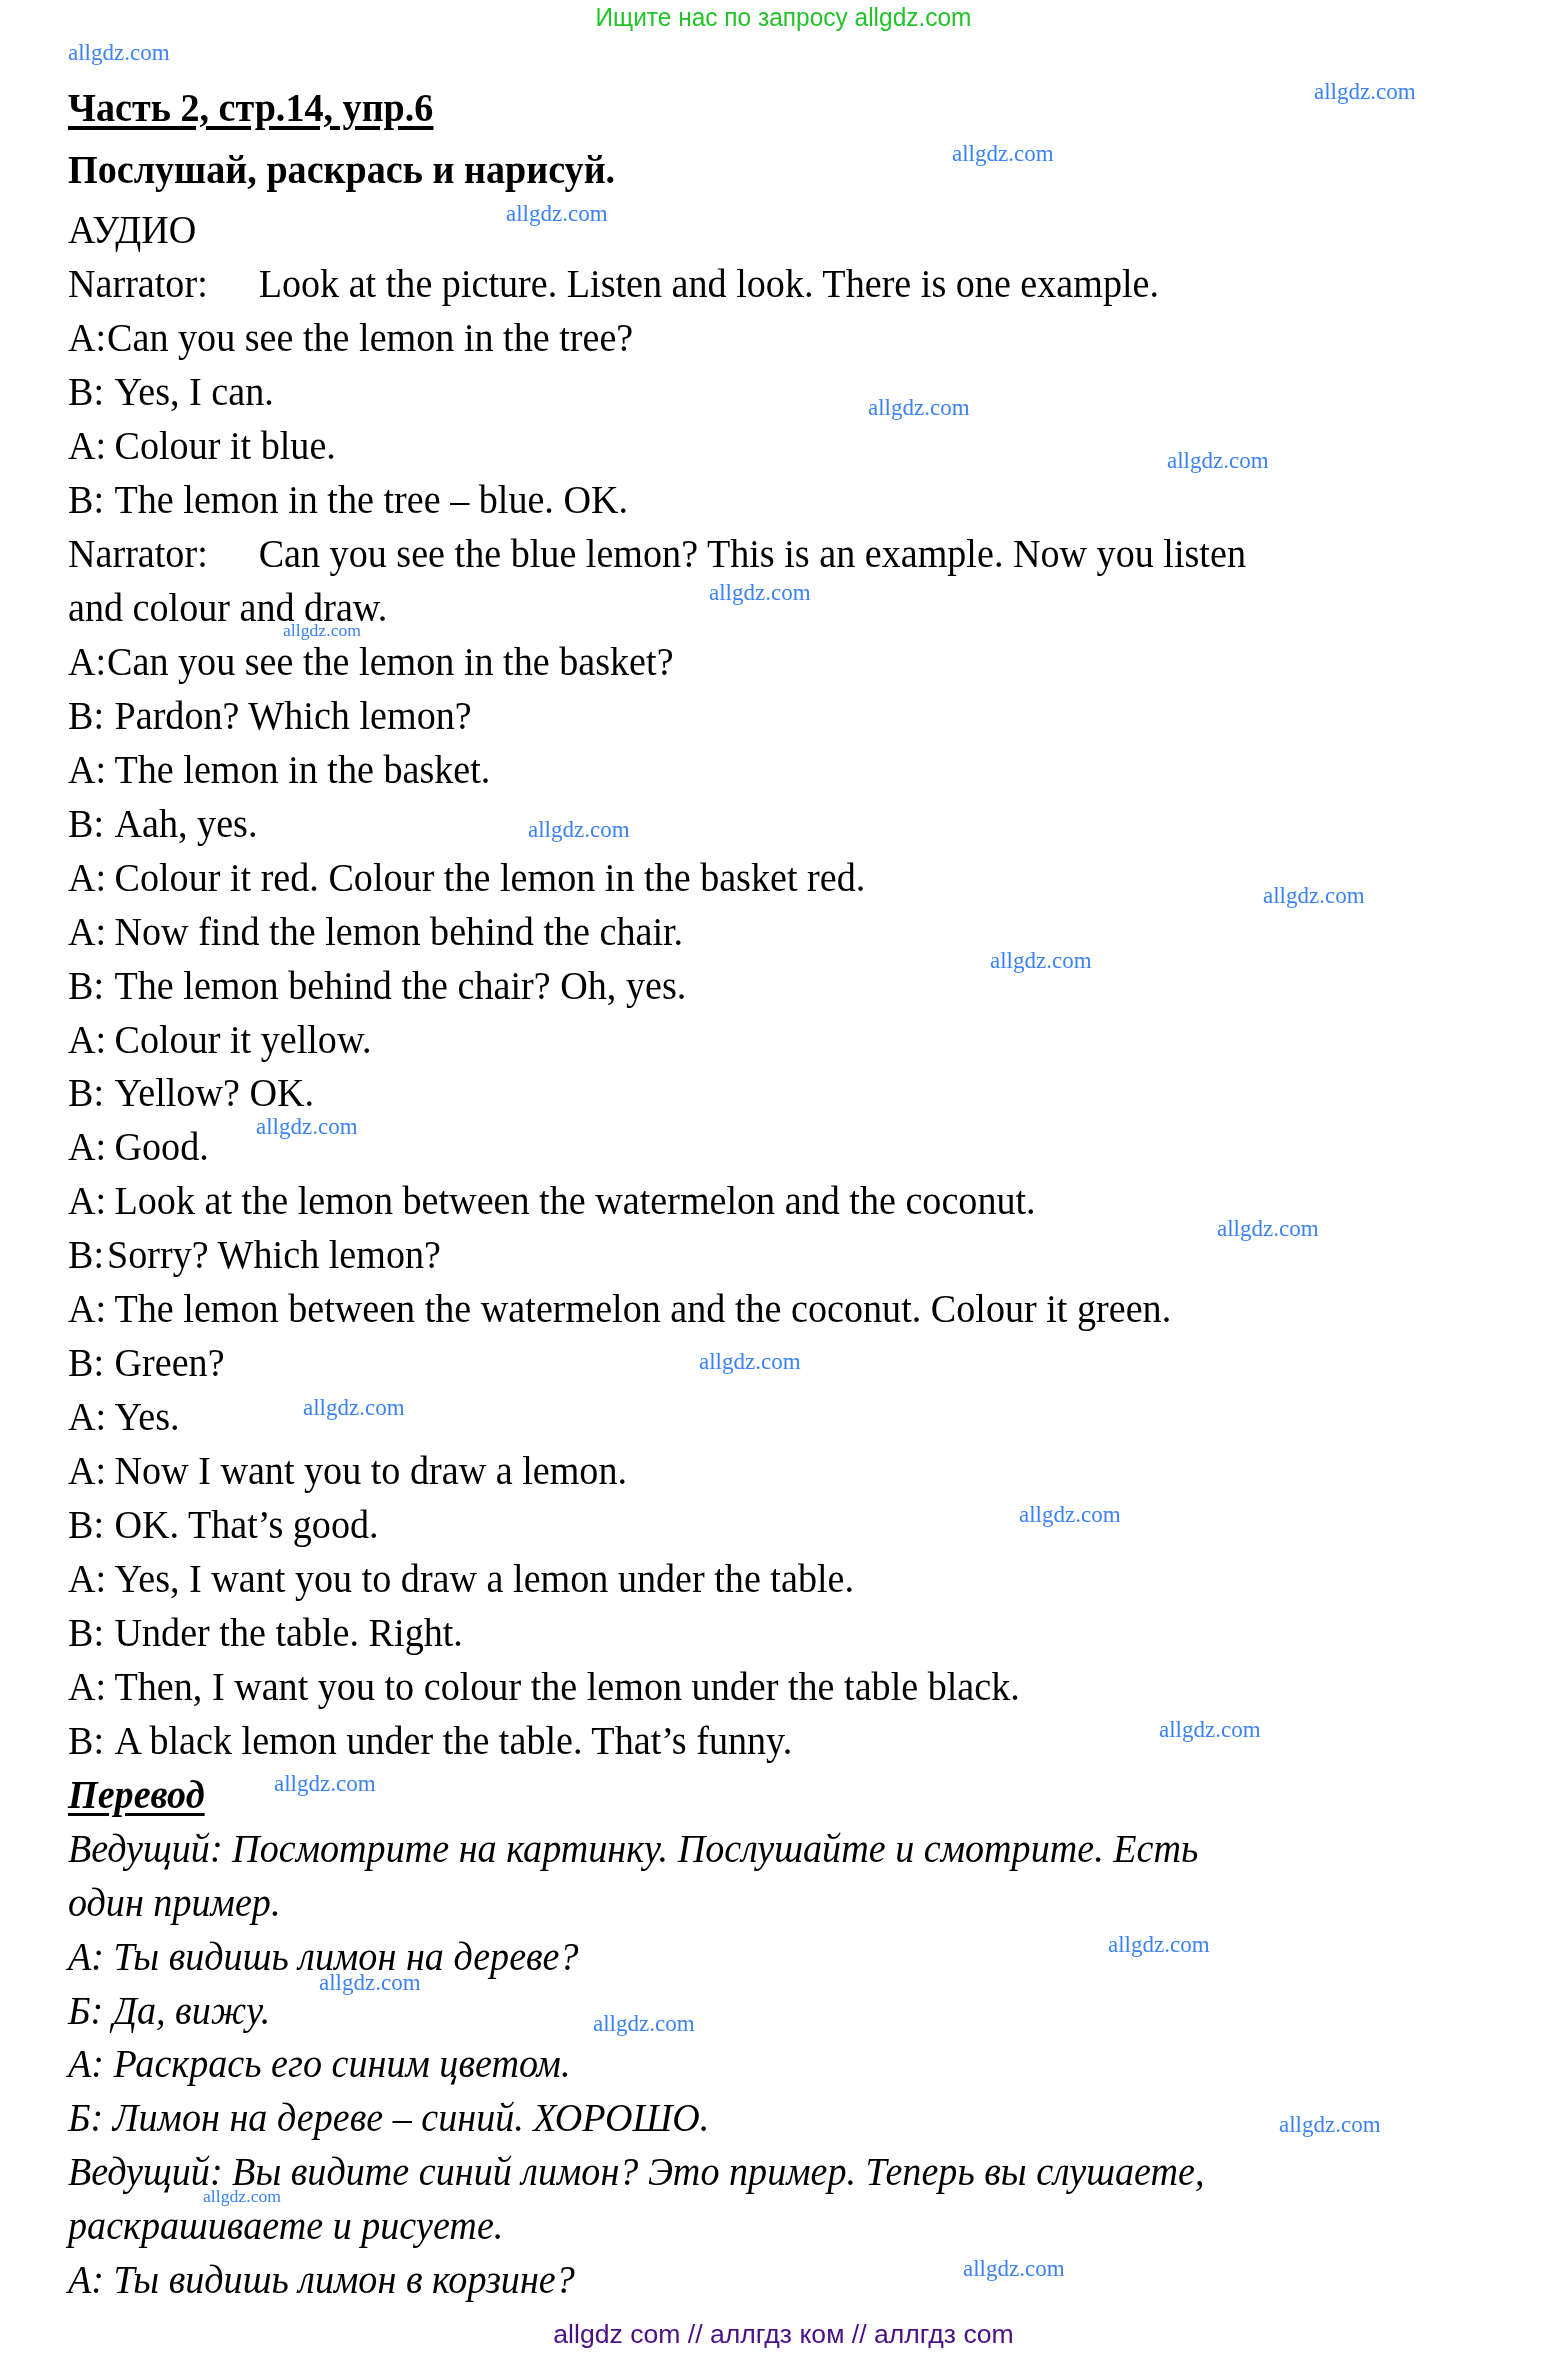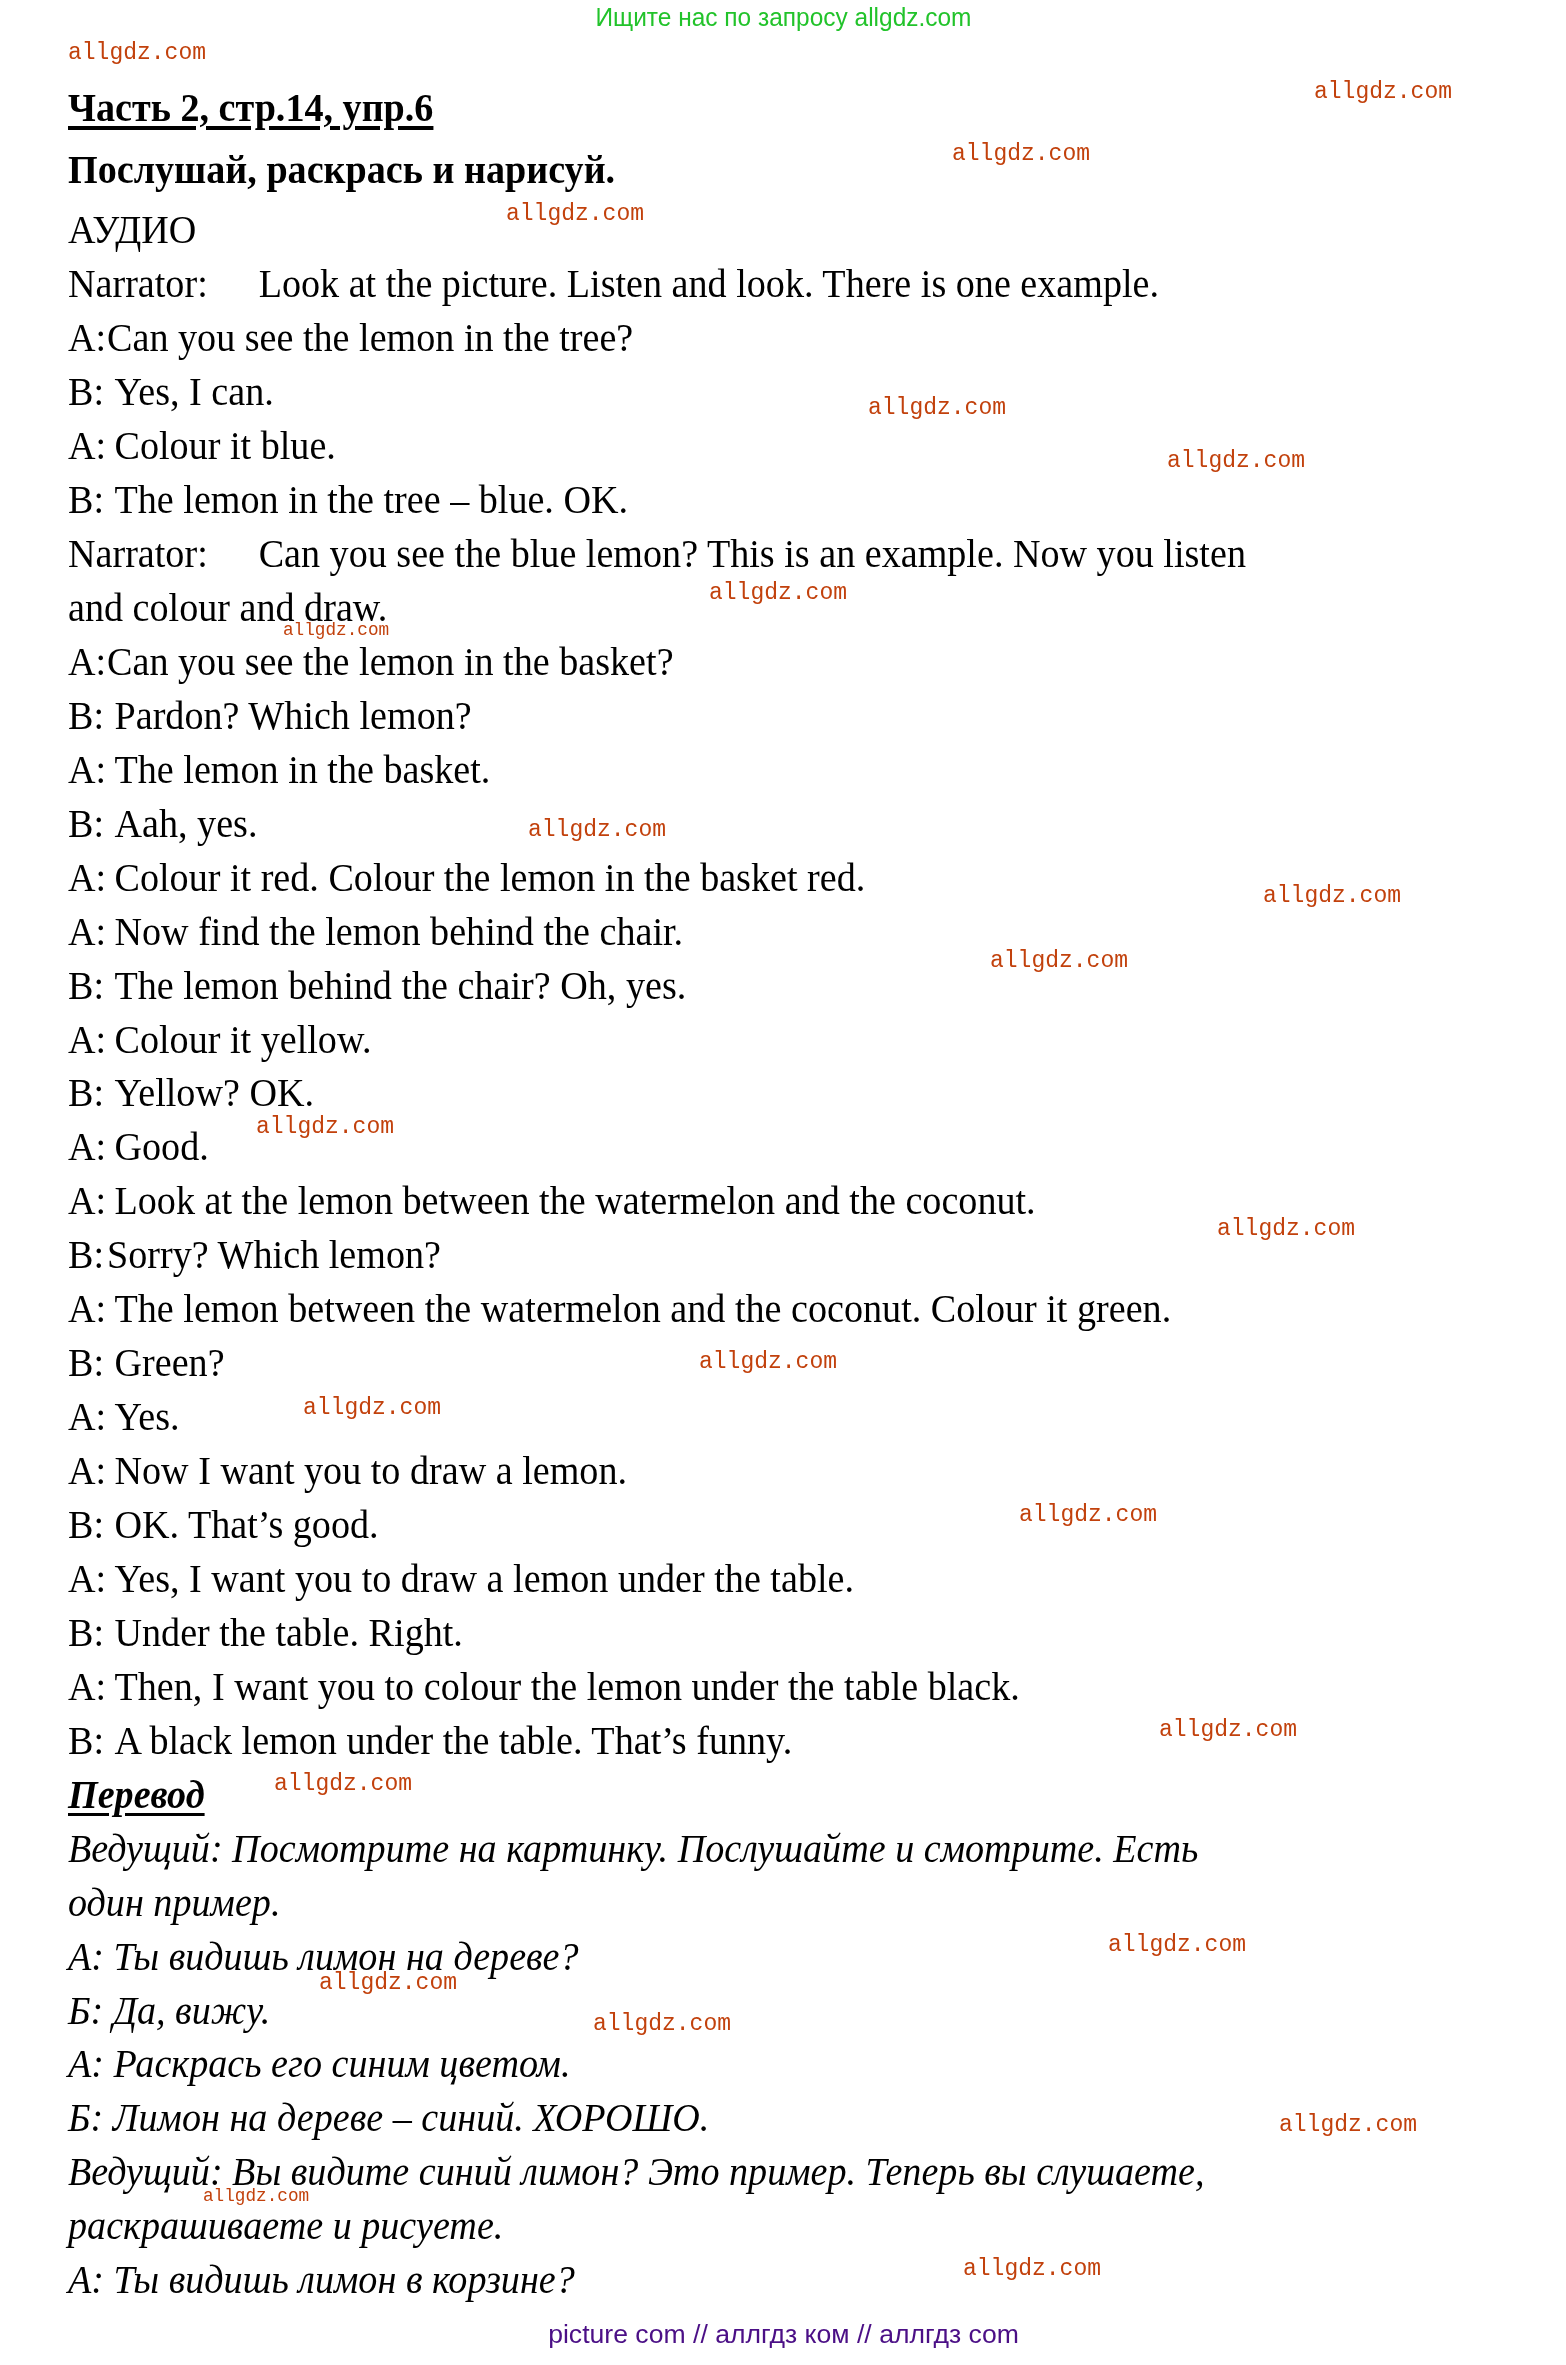--- a/index.html
+++ b/index.html
@@ -11,22 +11,22 @@
   .line { position: absolute; left: 68px; white-space: nowrap; font-size: 41px;
           line-height: 48px; transform-origin: 0 0; transform: scaleX(0.93); }
   .title { font-weight: bold; text-decoration: underline; text-decoration-thickness: 4px;
            text-underline-offset: 4.8px; }
   .sub { font-weight: bold; }
   .spk { display: inline-block; width: 50px; }
   .spk-n { display: inline-block; width: 205px; }
   .ru { font-style: italic; }
   .ru-head { font-style: italic; font-weight: bold; text-decoration: underline;
              text-decoration-thickness: 3.2px; text-underline-offset: 4.8px; }
-  .wm { position: absolute; font-family: Liberation Mono, monospace; font-size: 23px;
-        color: #c2410c; white-space: nowrap; }
+  .wm { position: absolute; font-family: Liberation Serif, serif; font-size: 23px;
+        color: #3b82f6; white-space: nowrap; }
   .wm.small { font-size: 17.7px; }
   .footer { position: absolute; top: 2319px; left: 0; width: 1567px; text-align: center;
             font-family: "Liberation Sans", sans-serif; font-size: 26.6px; color: #4b0f86; }
 </style>
 </head>
 <body>
 
 <div class="banner">Ищите нас по запросу allgdz.com</div>
 
 <div class="wm" style="left:68px;top:40px">allgdz.com</div>
@@ -95,14 +95,14 @@
   <div class="line ru" style="top:1878px">один пример.</div>
   <div class="line ru" style="top:1932px">А: Ты видишь лимон на дереве?</div>
   <div class="line ru" style="top:1986px">Б: Да, вижу.</div>
   <div class="line ru" style="top:2039px">А: Раскрась его синим цветом.</div>
   <div class="line ru" style="top:2093px">Б: Лимон на дереве – синий. ХОРОШО.</div>
   <div class="line ru" style="top:2147px">Ведущий: Вы видите синий лимон? Это пример. Теперь вы слушаете,</div>
   <div class="line ru" style="top:2201px">раскрашиваете и рисуете.</div>
   <div class="line ru" style="top:2255px">А: Ты видишь лимон в корзине?</div>
 </div>
 
-<div class="footer">picture com  //  аллгдз ком  //  аллгдз com</div>
+<div class="footer">allgdz com  //  аллгдз ком  //  аллгдз com</div>
 
 
 </body></html>

